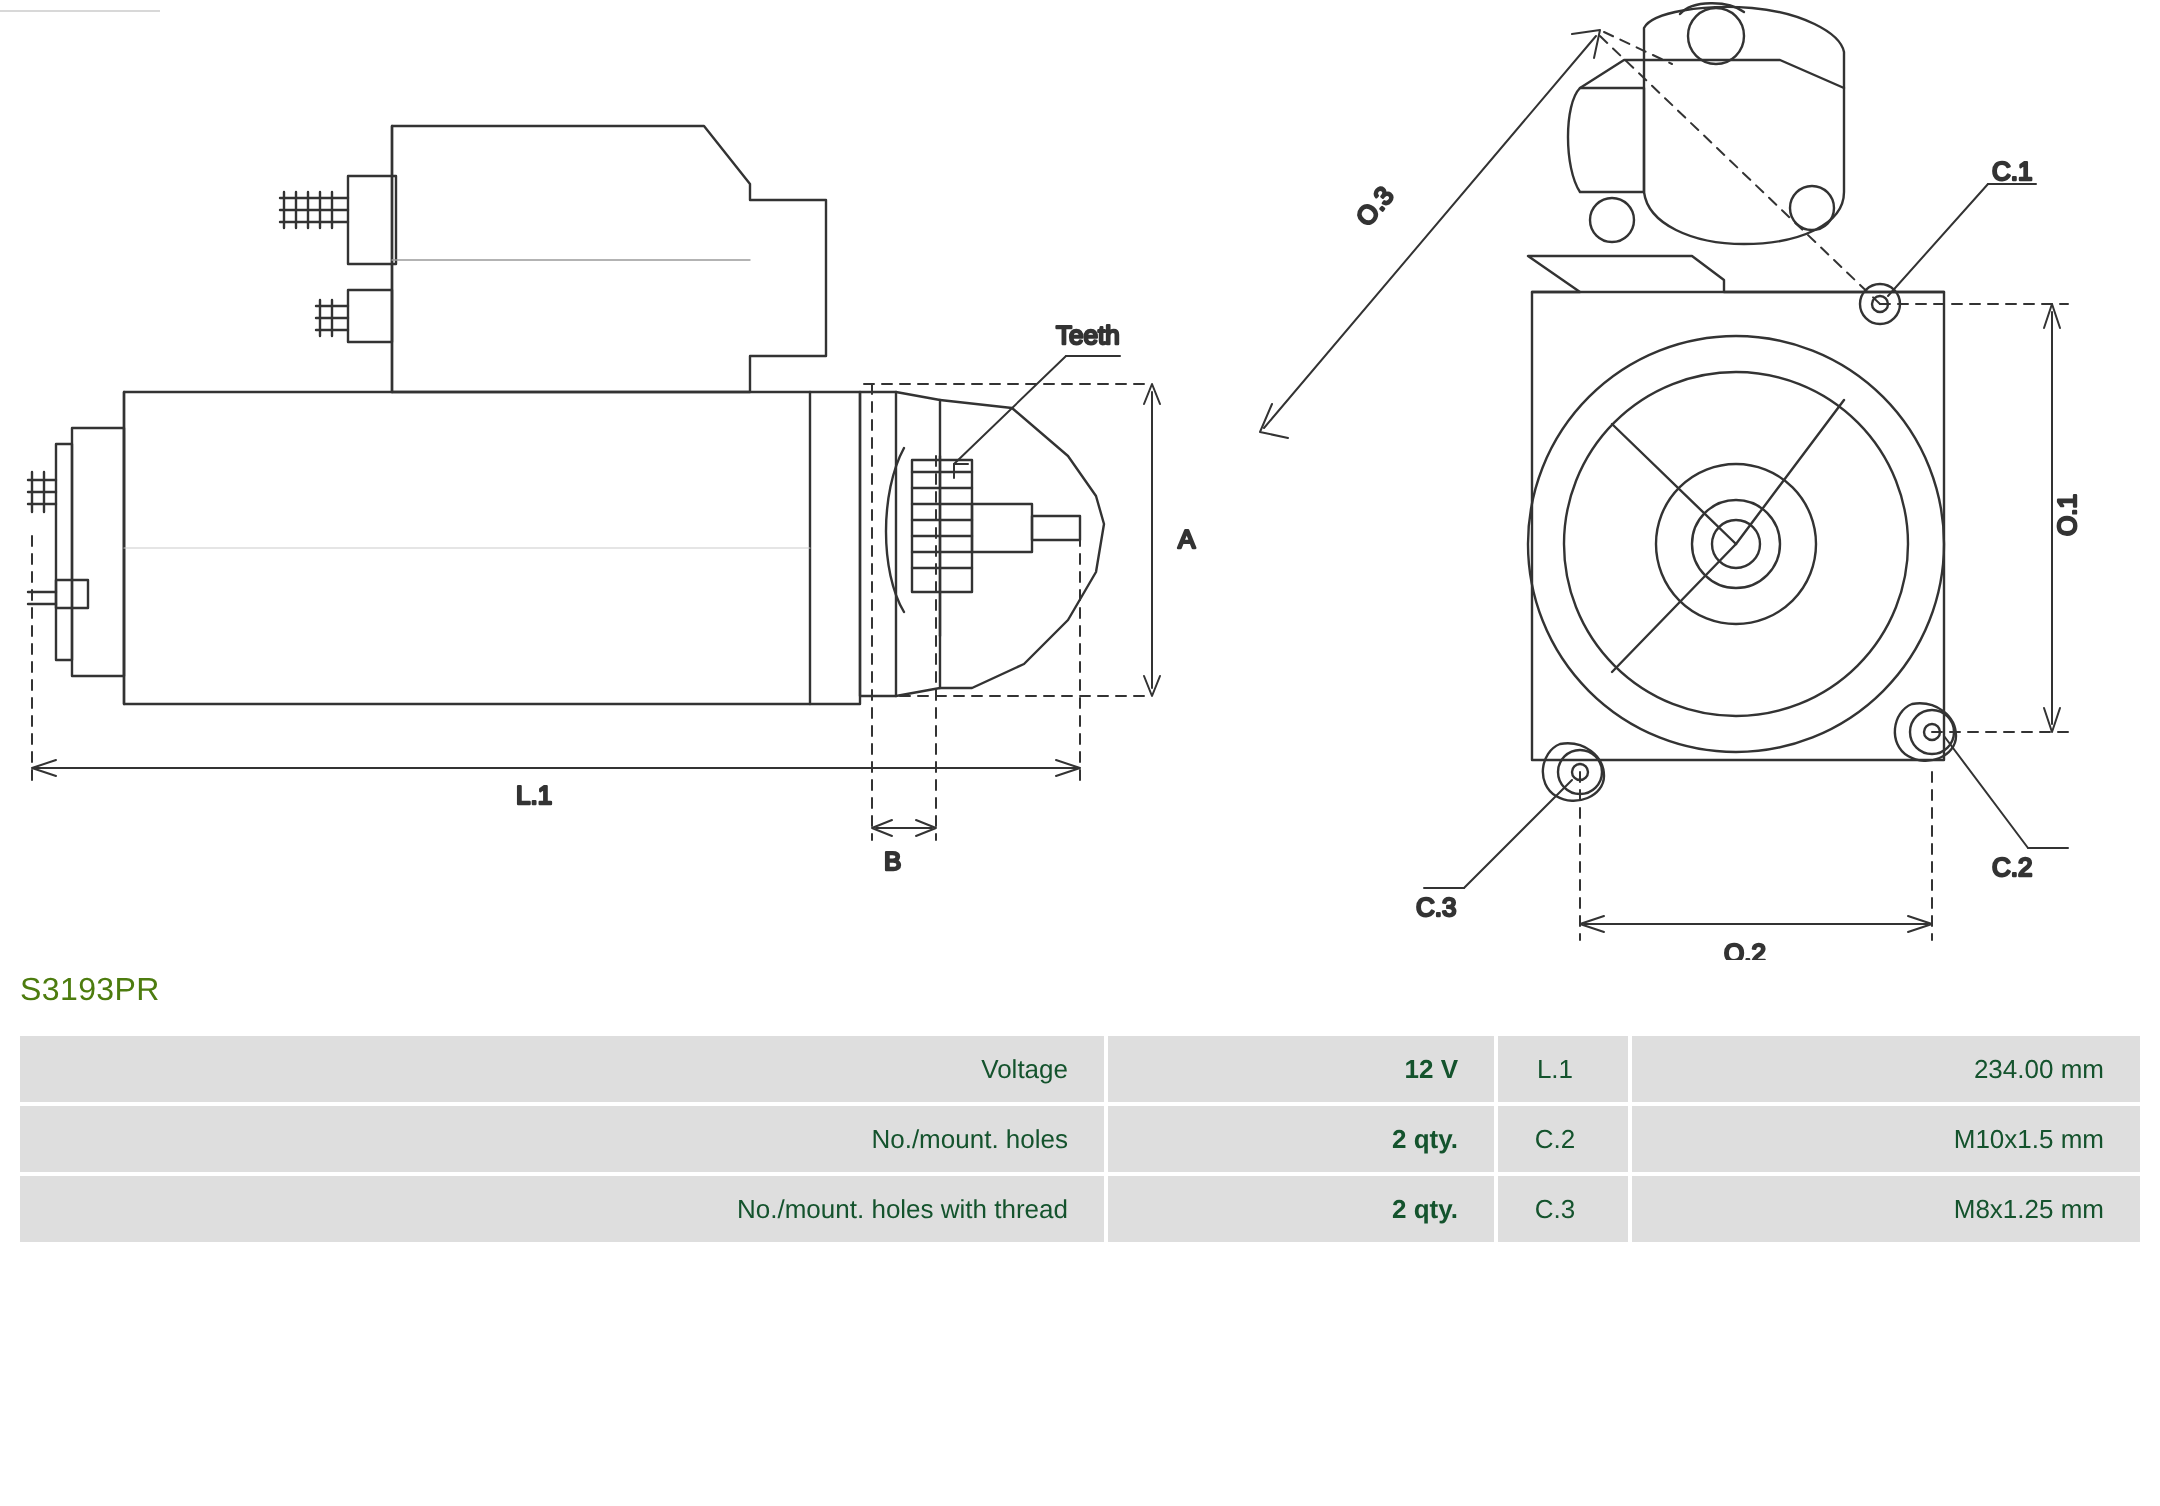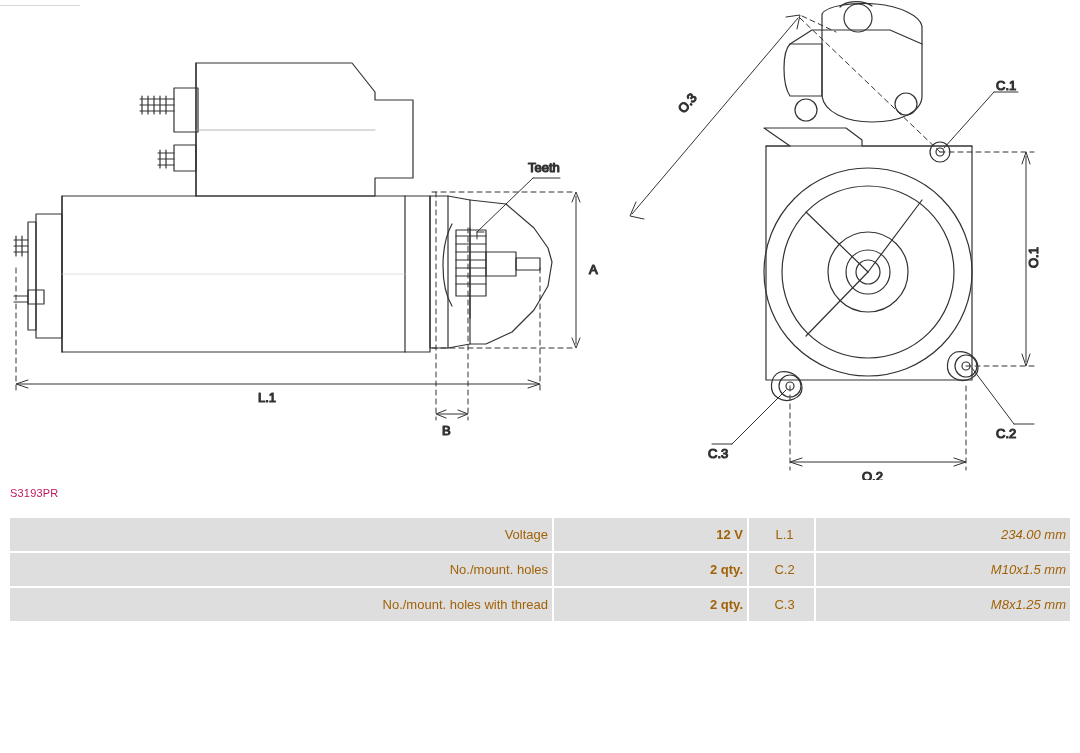--- a/index.html
+++ b/index.html
@@ -43,22 +43,22 @@
   .dimlabel {
     font-family: "Liberation Sans", sans-serif;
     font-size: 13px;
     fill: #333333;
   }
   
   #part-number {
     position: absolute;
     left: 10px;
     top: 487px;
-    font-size: 11px;
-    color: #be185d;
+    font-size: 16px;
+    color: #4d7c0f;
     font-family: "Liberation Sans", sans-serif;
     letter-spacing: 0.2px;
     text-align: right;
   }
   
   #spec-table {
     position: absolute;
     left: 10px;
     top: 518px;
     width: 1060px;
@@ -67,30 +67,30 @@
     font-size: 13px;
   }
   #spec-table col.c-name { width: 543px; }
   #spec-table col.c-val  { width: 195px; }
   #spec-table col.c-code { width: 67px; }
   #spec-table col.c-dim  { width: 255px; }
   #spec-table td {
     background: #dedede;
     border-bottom: 2px solid #ffffff;
     border-right: 2px solid #ffffff;
-    padding: 7px 4px 8px 10px;
+    padding: 7px 18px 8px 10px;
     height: 18px;
-    color: #a16207;
+    color: #14532d;
     white-space: nowrap;
     overflow: hidden;
   }
   #spec-table td.name { text-align: right; }
   #spec-table td.val  { text-align: right; font-weight: bold; }
   #spec-table td.code { text-align: center; }
-  #spec-table td.dim  { text-align: right; border-right: none; font-style: italic; }
+  #spec-table td.dim  { text-align: right; border-right: none; }
   #spec-table tr:last-child td { border-bottom: none; }
 </style>
 </head>
 <body>
 
 <div id="page">
 
   <div class="top-strip"></div>
 
   <div id="drawing">

